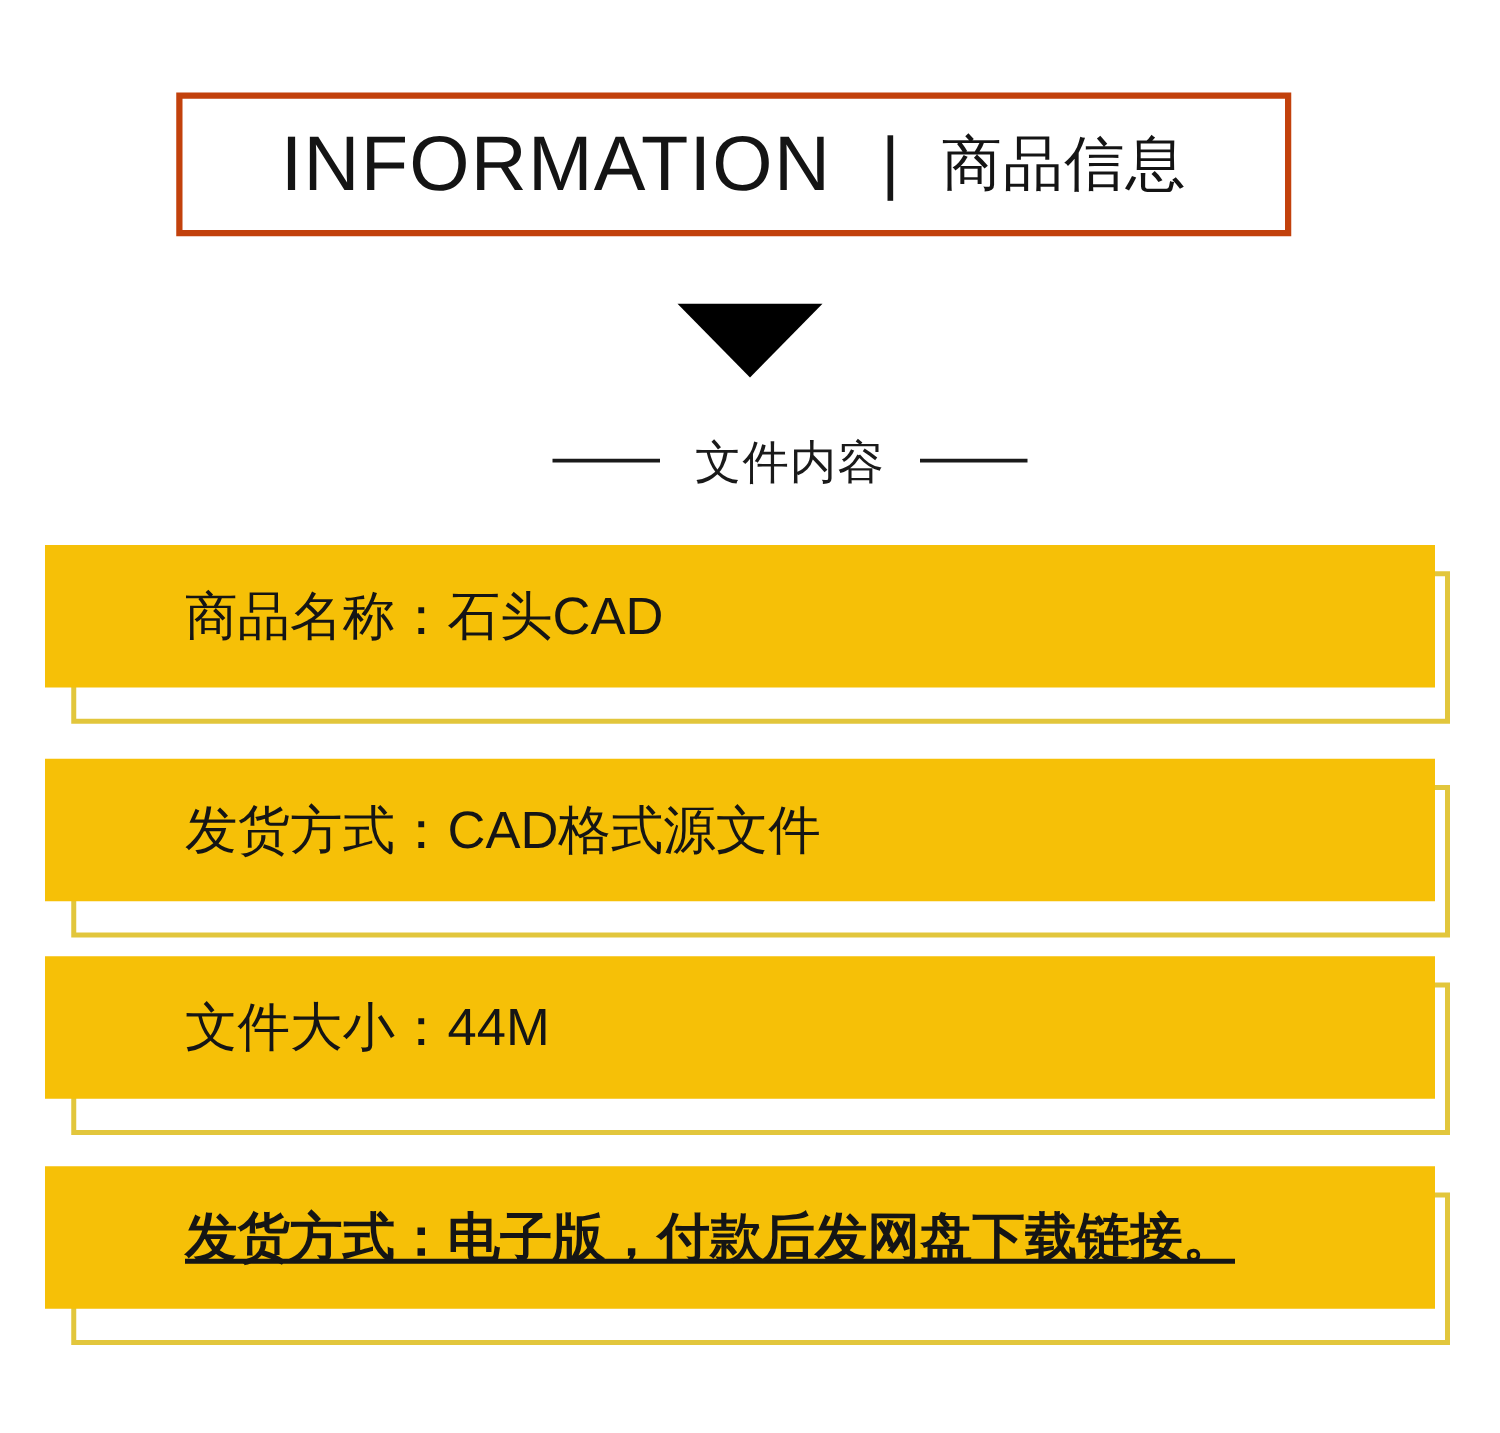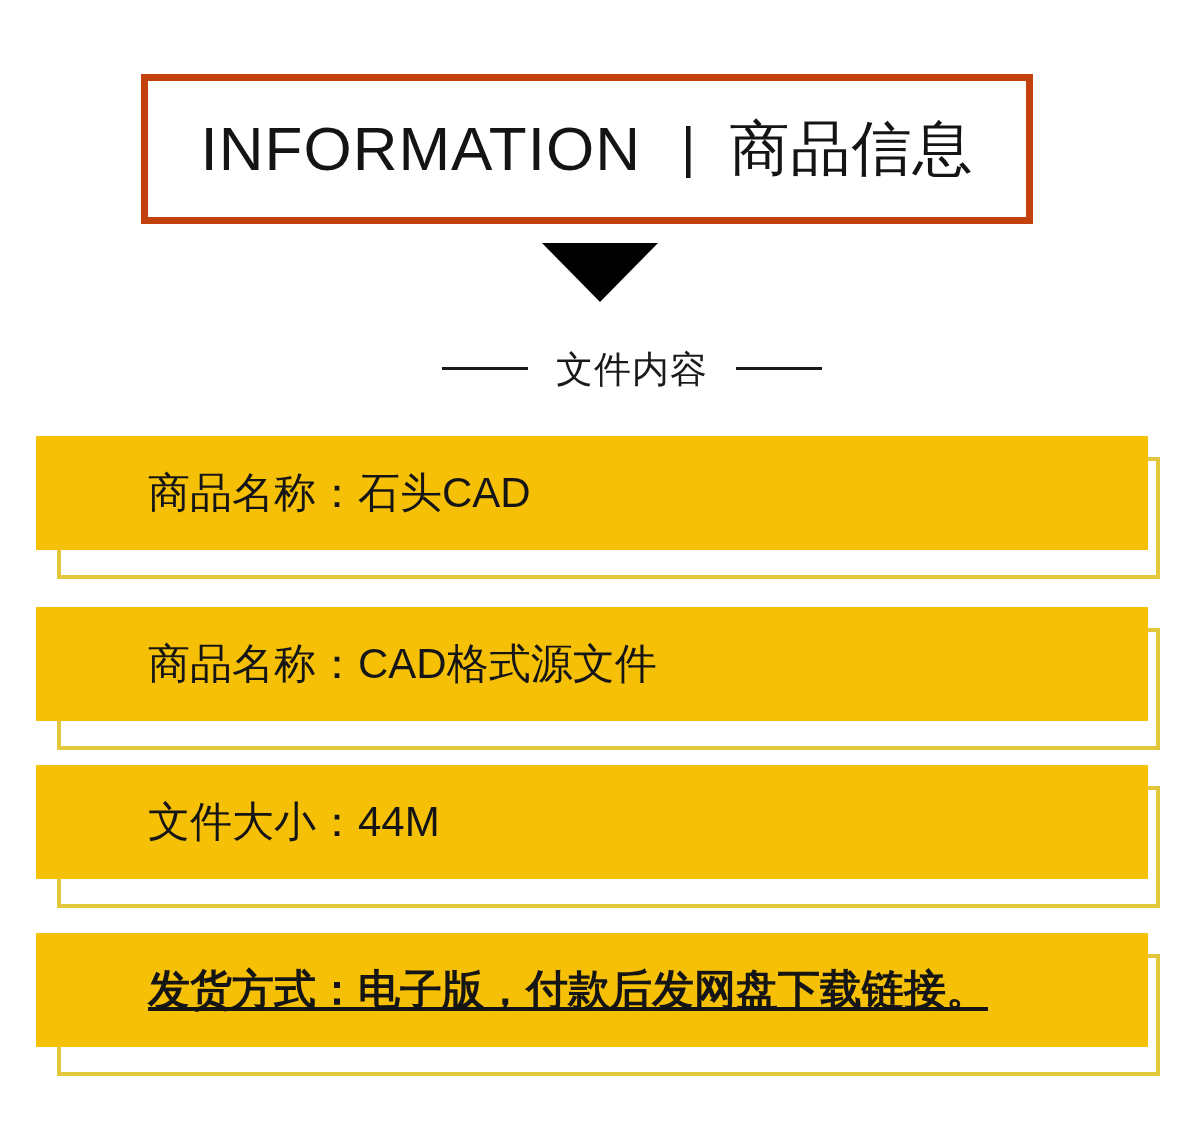--- a/index.html
+++ b/index.html
@@ -15,22 +15,22 @@
     overflow: hidden;
     position: relative;
   }
 
   
   .header-box {
     position: absolute;
     left: 141px;
     top: 74px;
     width: 892px;
-    height: 150px;
-    border: 7px solid #c2410c;
+    height: 115px;
+    border: 5px solid #c2410c;
     box-sizing: border-box;
     display: flex;
     align-items: center;
     justify-content: center;
   }
   .header-inner {
     display: flex;
     align-items: center;
     justify-content: center;
     gap: 0px;
@@ -46,21 +46,21 @@
   .header-sep {
     font-size: 56px;
     color: #141414;
     font-weight: 400;
     line-height: 1;
     margin: 0 34px 0 40px;
     position: relative;
     top: -2px;
   }
   .header-cn {
-    font-size: 60px;
+    font-size: 48px;
     color: #141414;
     font-weight: 400;
     line-height: 1;
     letter-spacing: 1px;
   }
 
   
   .triangle-wrap {
     position: absolute;
     left: 0;
@@ -184,21 +184,21 @@
   <div class="row row-0">
     <div class="row-outline"></div>
     <div class="row-fill">
       <span class="row-text">商品名称：石头CAD</span>
     </div>
   </div>
 
   <div class="row row-1">
     <div class="row-outline"></div>
     <div class="row-fill">
-      <span class="row-text">商品名称：CAD格式源文件</span>
+      <span class="row-text">发货方式：CAD格式源文件</span>
     </div>
   </div>
 
   <div class="row row-2">
     <div class="row-outline"></div>
     <div class="row-fill">
       <span class="row-text">文件大小：44M</span>
     </div>
   </div>
 

